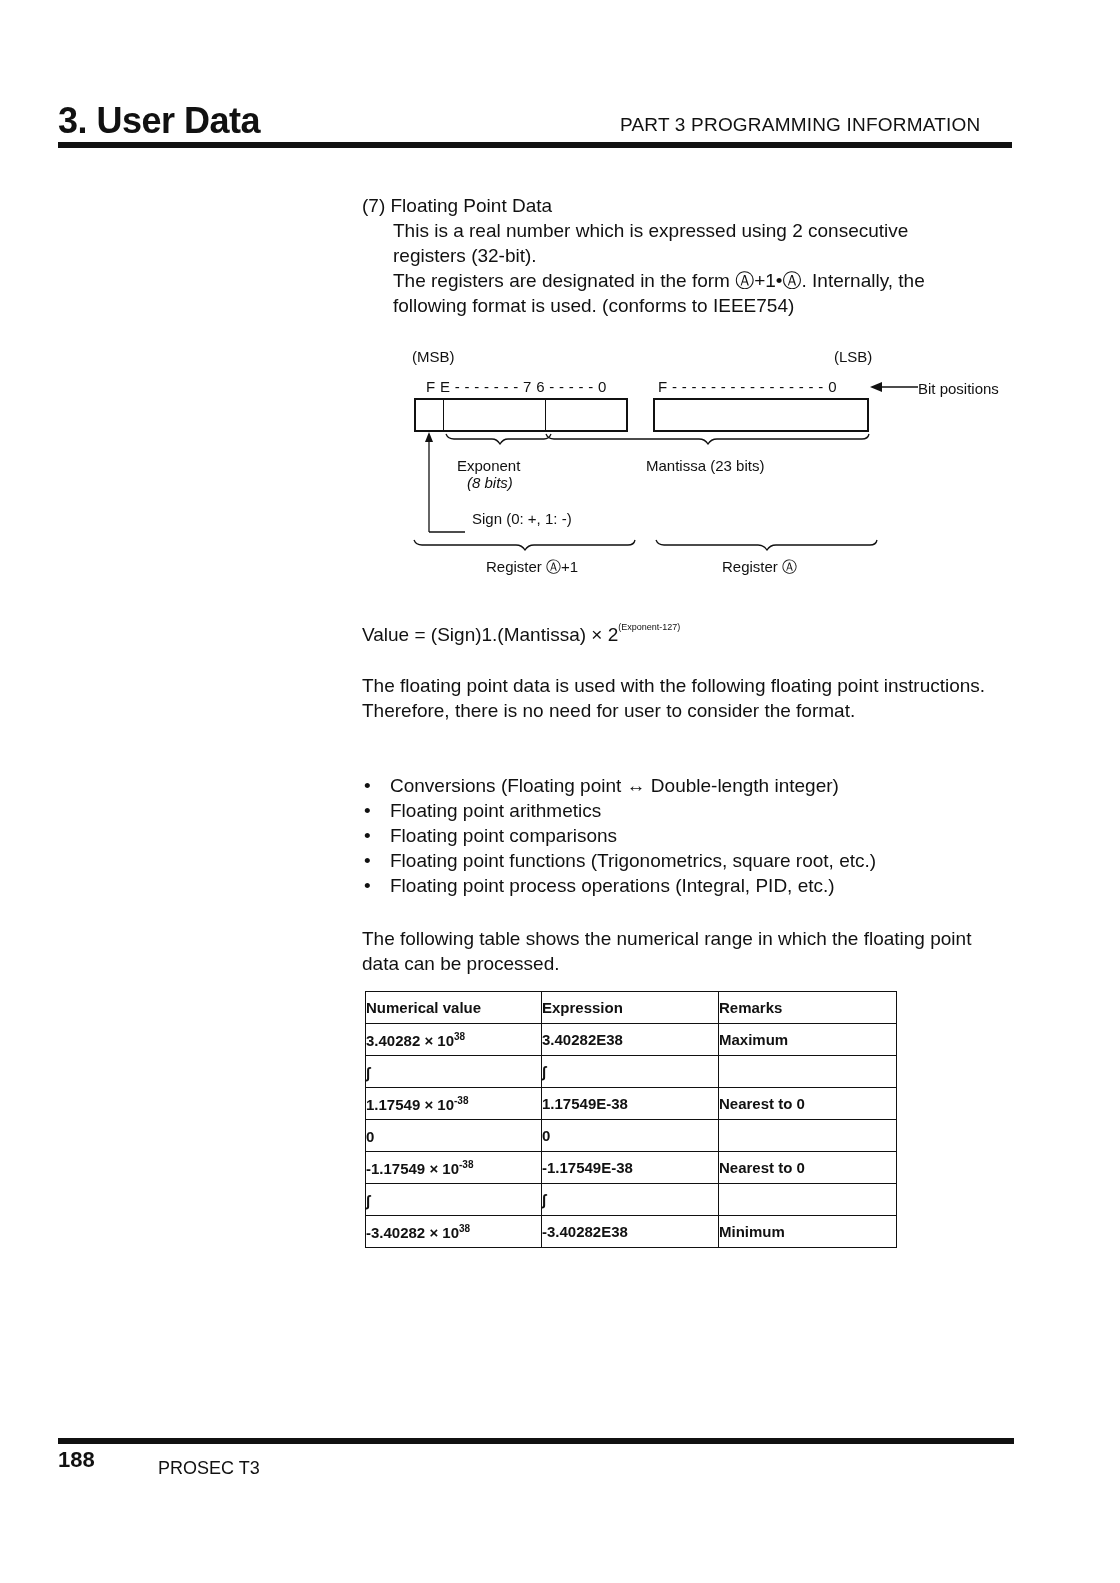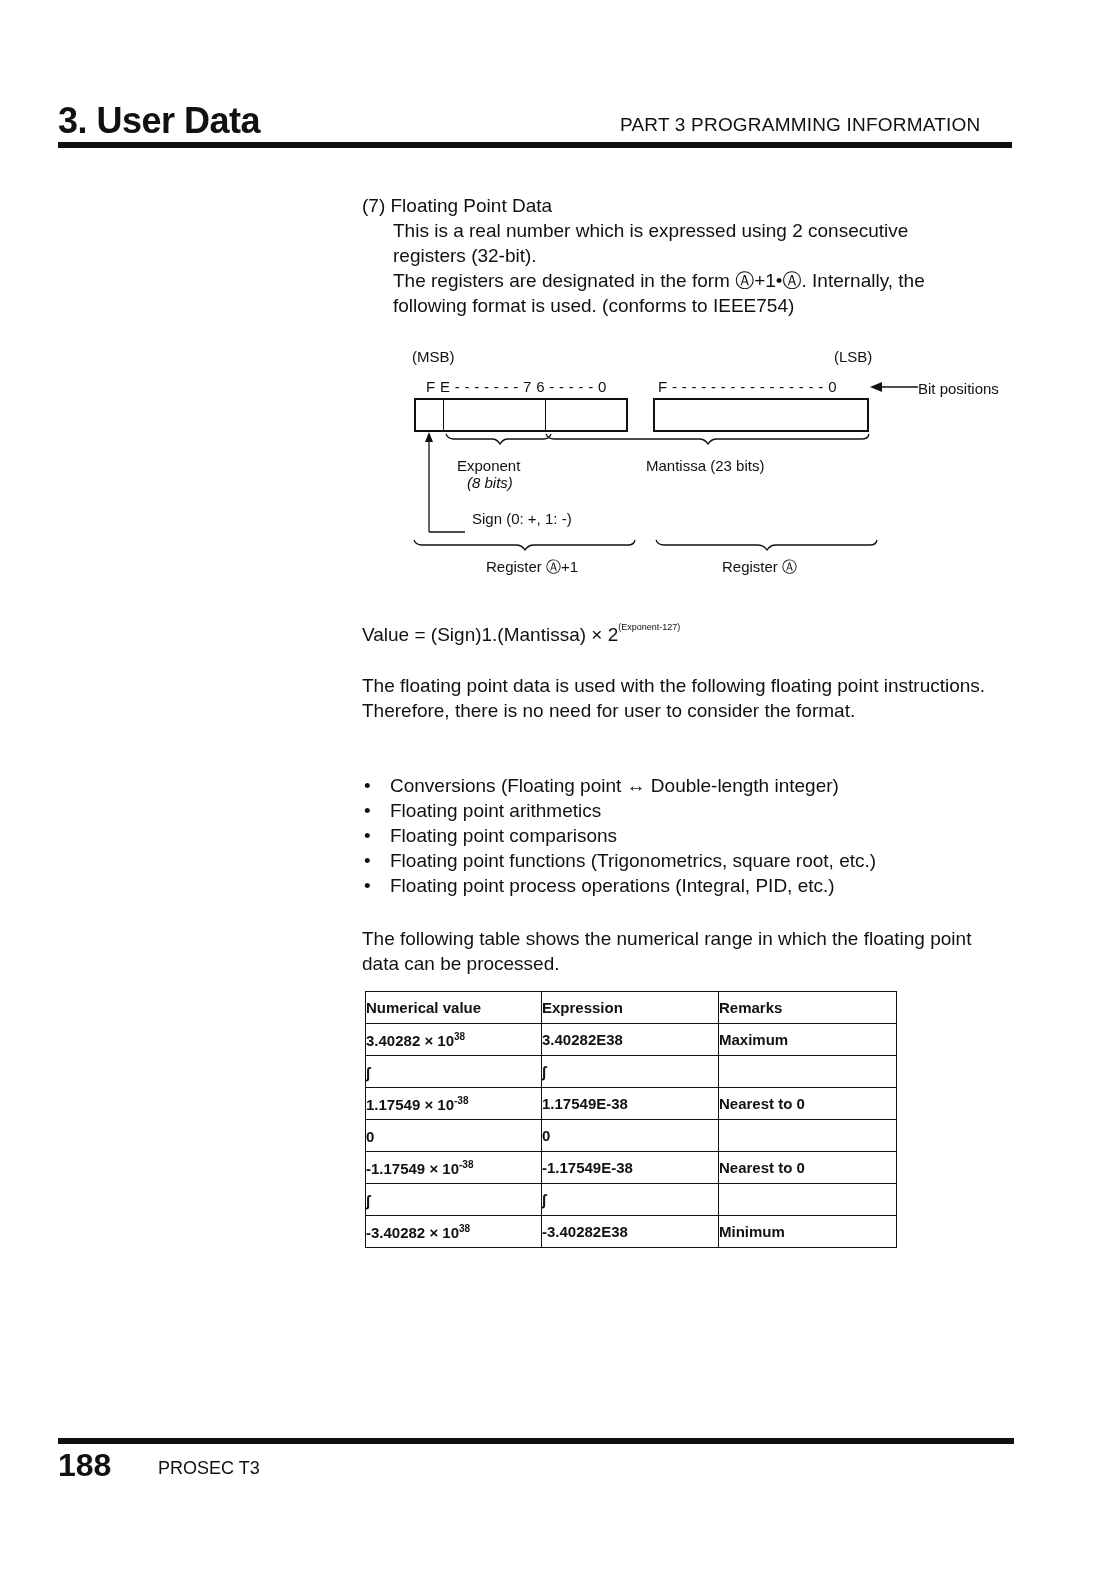--- a/index.html
+++ b/index.html
@@ -3,21 +3,21 @@
 <meta charset="utf-8">
 <style>
   html, body { margin:0; padding:0; background:#fff; }
   body { width:1120px; height:1583px; position:relative; overflow:hidden;
          font-family:"Liberation Sans", sans-serif; color:#111; }
   .abs { position:absolute; }
   .chapter-title { left:58px; top:100px; font-size:36px; font-weight:bold; letter-spacing:-0.5px; }
   .part-title { left:620px; top:114px; font-size:19px; letter-spacing:0.2px; }
   .rule-top { left:58px; top:142px; width:954px; height:6px; background:#111; }
   .rule-bottom { left:58px; top:1438px; width:956px; height:6px; background:#111; }
-  .page-num { left:58px; top:1447px; font-size:32px; font-weight:bold; }
+  .page-num { left:58px; top:1447px; font-size:22px; font-weight:bold; }
   .manual-name { left:142px; top:1458px; font-size:18px;margin-left:16px; }
   .body-text { font-size:19px; line-height:25px; }
   .sec { left:362px; top:193px; width:640px; }
   .sec .indent { padding-left:31px; }
   .diag { left:400px; top:340px; width:640px; height:250px; }
   .diag .lbl { position:absolute; font-size:15px; white-space:nowrap; }
   .box { position:absolute; border:2px solid #111; box-sizing:border-box; }
   .vline { position:absolute; width:0; border-left:1.5px solid #111; }
   .formula { left:362px; top:622px; font-size:19px; }
   .formula sup { font-size:9px; vertical-align:11px; }

